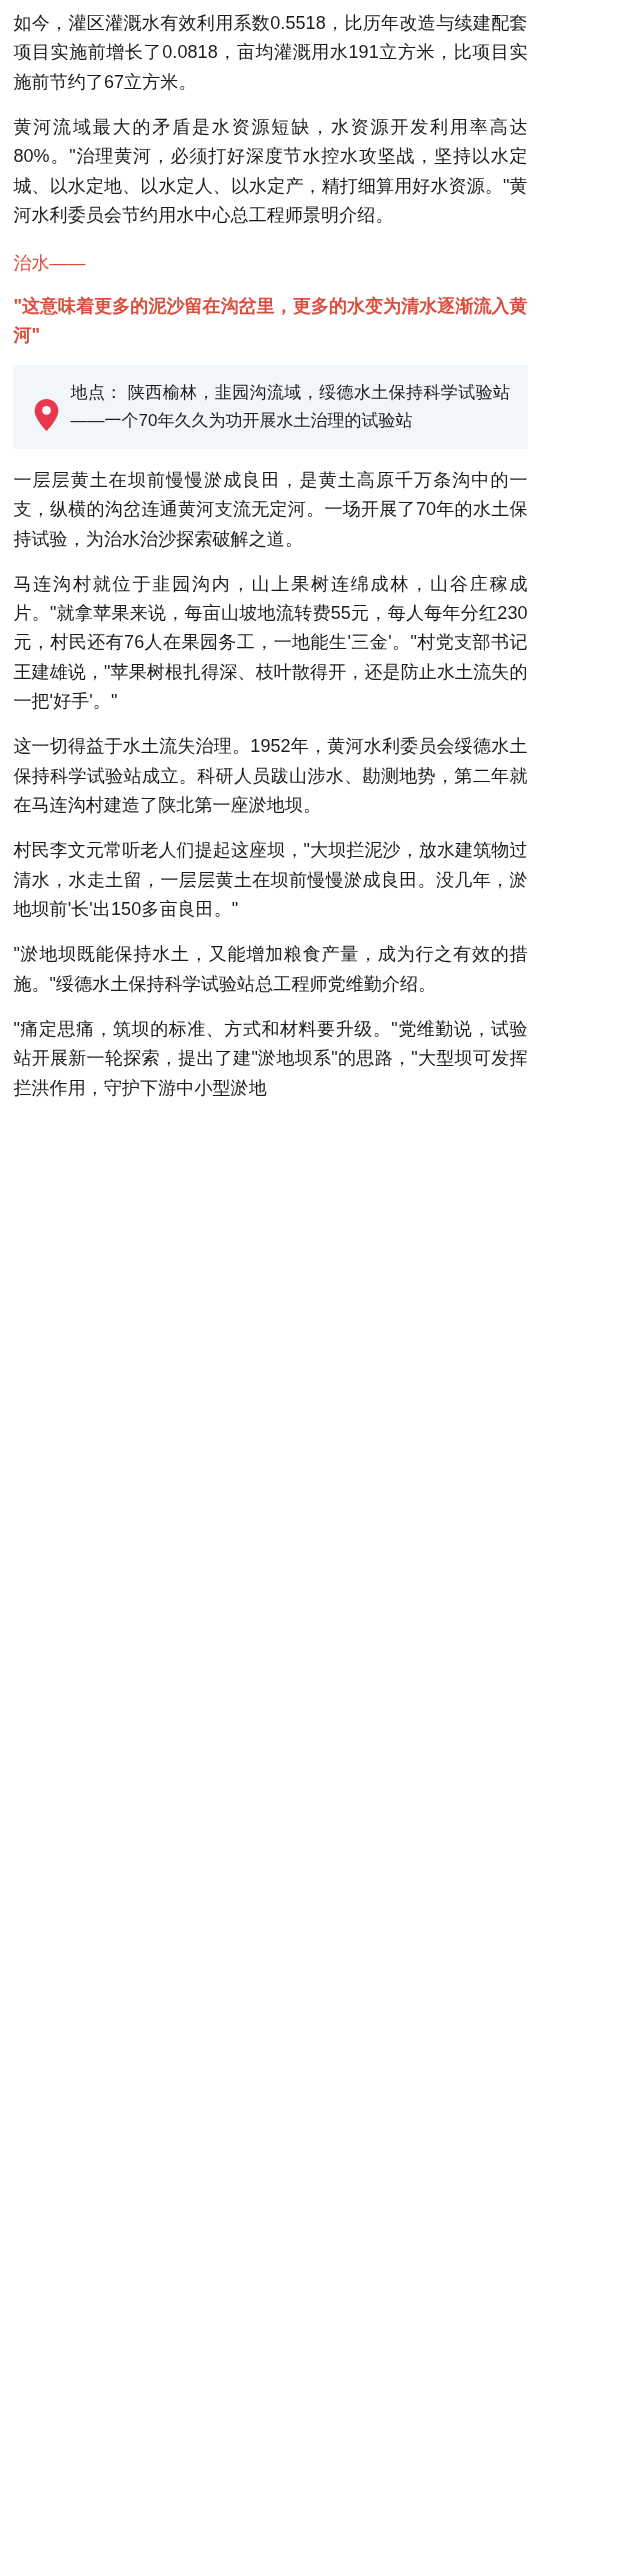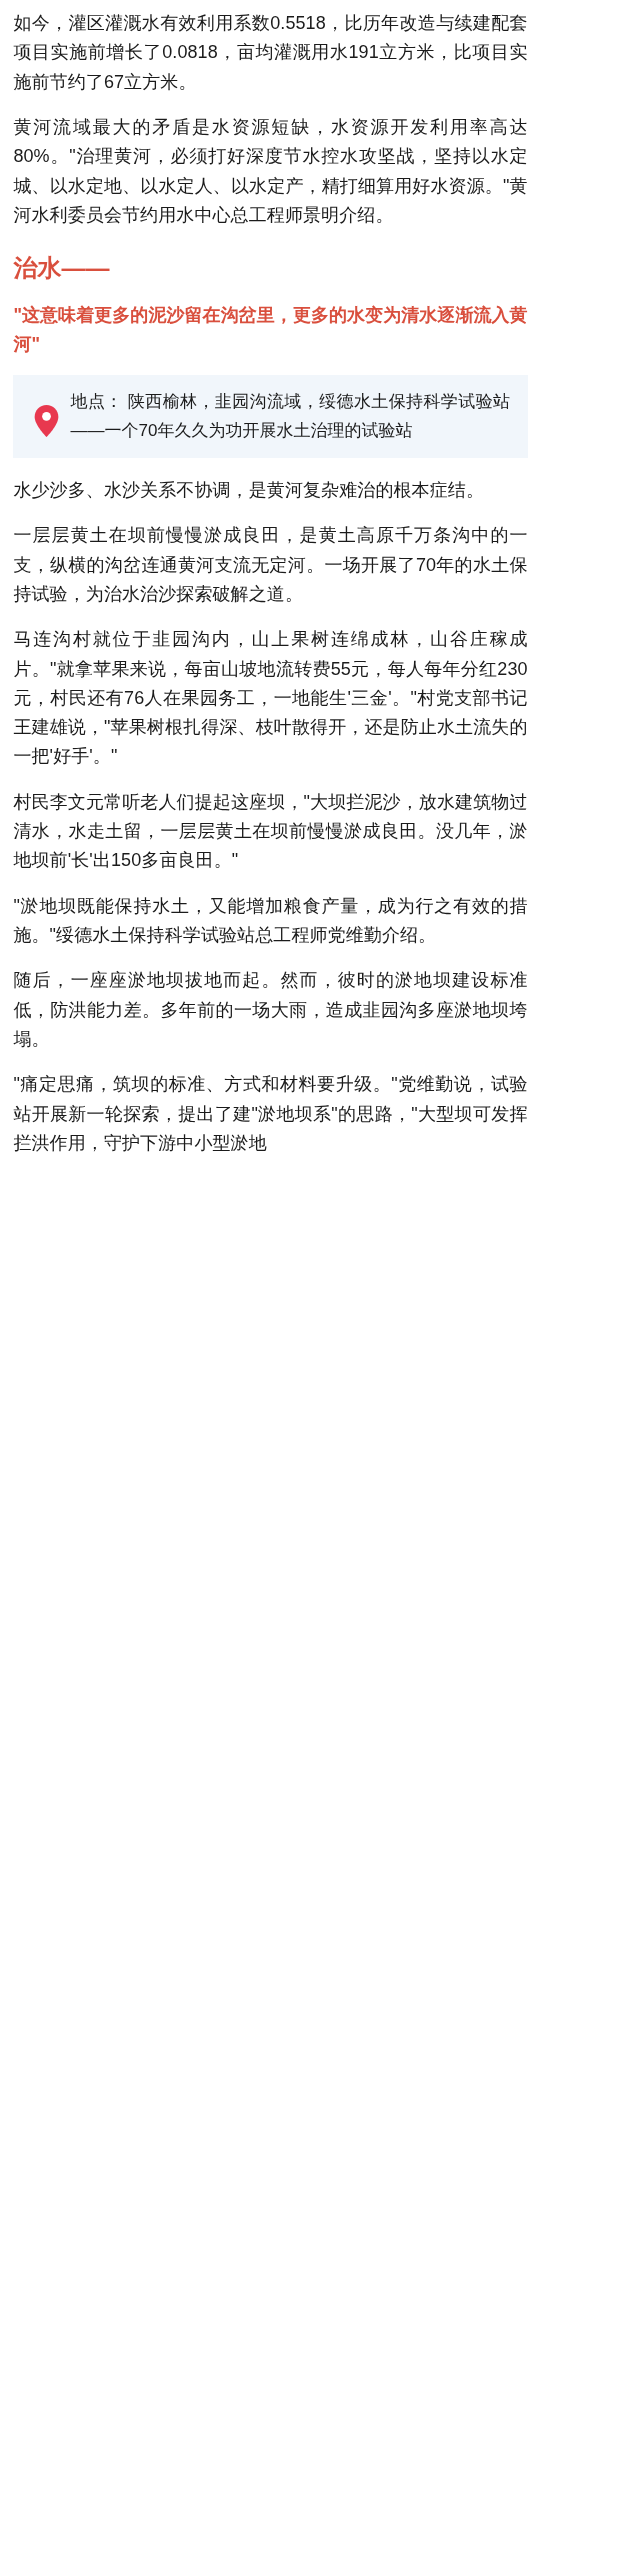--- a/index.html
+++ b/index.html
@@ -21,38 +21,38 @@
   p.para {
     font-size: 18px;
     line-height: 1.62;
     margin: 0 0 16.5px 0;
     text-align: justify;
     letter-spacing: 0.1px;
     color: #1b1b1b;
     text-indent: 0;
   }
   .section-heading {
-    font-size: 24px;
+    font-size: 18px;
     line-height: 1.6;
     margin: 0 0 13.4px 0;
     color: #d94f3d;
-    font-weight: bold;
+    font-weight: normal;
   }
   .pull-quote {
     font-size: 18px;
     line-height: 1.62;
     margin: 0 0 15.5px 0;
     color: #d94f3d;
     font-weight: bold;
     text-align: justify;
   }
   .location-block {
     background: #f1f6fb;
     display: flex;
-    align-items: flex-start;
+    align-items: center;
     padding: 13.4px 12.4px 13.4px 8.2px;
     margin: 0 0 17.5px 0;
     box-sizing: border-box;
   }
   .pin-wrap {
     flex: 0 0 49px;
     display: flex;
     align-items: center;
     justify-content: center;
     padding-top: 15.5px;
@@ -84,22 +84,21 @@
   <div class="location-block">
     <div class="pin-wrap">
       <svg width="27" height="34" viewBox="0 0 52 66" xmlns="http://www.w3.org/2000/svg" aria-hidden="true">
         <path d="M26 2 C13 2 3 12 3 25 C3 41 26 64 26 64 C26 64 49 41 49 25 C49 12 39 2 26 2 Z" fill="#e8384f"></path>
         <circle cx="26" cy="24" r="8.5" fill="#ffffff"></circle>
       </svg>
     </div>
     <div class="location-text">地点：  陕西榆林，韭园沟流域，绥德水土保持科学试验站——一个70年久久为功开展水土治理的试验站</div>
   </div>
 
-  <p class="para">水少沙多、水沙关系不协调，是黄河复杂难治的根本症结。</p>
   <p class="para">一层层黄土在坝前慢慢淤成良田，是黄土高原千万条沟中的一支，纵横的沟岔连通黄河支流无定河。一场开展了70年的水土保持试验，为治水治沙探索破解之道。</p>
   <p class="para">马连沟村就位于韭园沟内，山上果树连绵成林，山谷庄稼成片。"就拿苹果来说，每亩山坡地流转费55元，每人每年分红230元，村民还有76人在果园务工，一地能生'三金'。"村党支部书记王建雄说，"苹果树根扎得深、枝叶散得开，还是防止水土流失的一把'好手'。"</p>
+  <p class="para">这一切得益于水土流失治理。1952年，黄河水利委员会绥德水土保持科学试验站成立。科研人员跋山涉水、勘测地势，第二年就在马连沟村建造了陕北第一座淤地坝。</p>
   <p class="para">村民李文元常听老人们提起这座坝，"大坝拦泥沙，放水建筑物过清水，水走土留，一层层黄土在坝前慢慢淤成良田。没几年，淤地坝前'长'出150多亩良田。"</p>
   <p class="para">"淤地坝既能保持水土，又能增加粮食产量，成为行之有效的措施。"绥德水土保持科学试验站总工程师党维勤介绍。</p>
-  <p class="para">随后，一座座淤地坝拔地而起。然而，彼时的淤地坝建设标准低，防洪能力差。多年前的一场大雨，造成韭园沟多座淤地坝垮塌。</p>
   <p class="para">"痛定思痛，筑坝的标准、方式和材料要升级。"党维勤说，试验站开展新一轮探索，提出了建"淤地坝系"的思路，"大型坝可发挥拦洪作用，守护下游中小型淤地</p>
 
 </div>
 
 
 </body></html>

